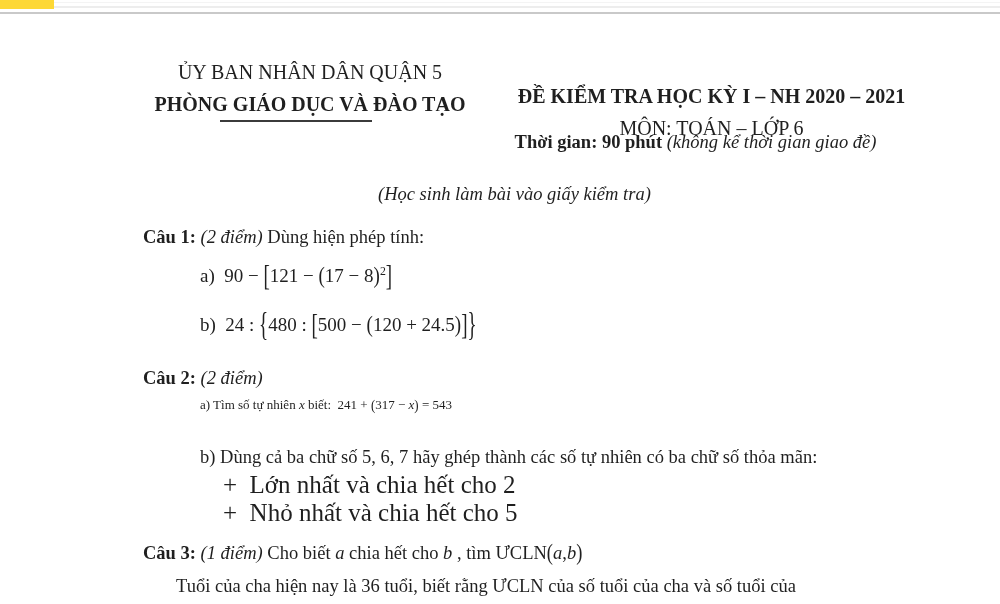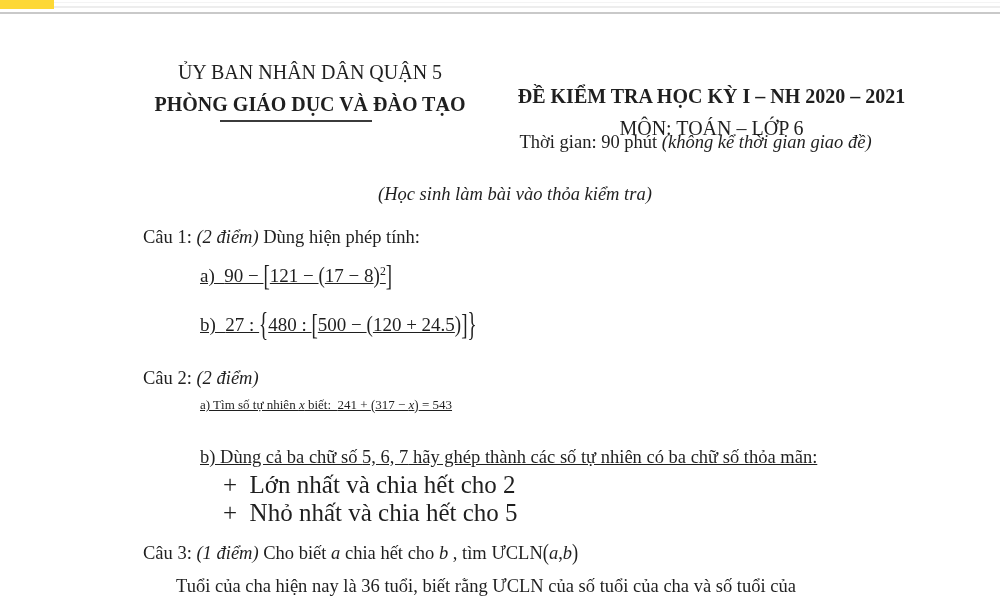--- a/index.html
+++ b/index.html
@@ -29,36 +29,36 @@
   .org-underline    { left: 220px; top: 120px; width: 152px; height: 2px; }
   .exam-block-line  { left: 504px; width: 415px; font-size: 20px; margin-top: 24px; }
   .exam-line1       { top: 61px; font-weight: bold; }
   .exam-line2       { top: 93px; font-weight: normal; }
   .time-line        { left: 488px; width: 415px; top: 131px; font-size: 18.5px; }
 
   .student-note { left: 378px; top: 184px; font-size: 18.5px; font-style: italic; }
 
   
   .q-head   { left: 143px; font-size: 18.5px; }
-  .q-part   { left: 200px; font-size: 19px; text-decoration: underline; }
+  .q-part   { left: 200px; font-size: 19px; }
   .q1-head  { top: 226px; }
   .q1a      { top: 265px; }
   .q1b      { top: 314px; }
   .q2-head  { top: 367px; }
   .q2a      { top: 397px; font-size: 13px; }
   .q2b      { top: 446px; font-size: 18.5px; }
   .bullet   { left: 223px; font-size: 25px; }
   .bullet1  { top: 470px; }
   .bullet2  { top: 498px; }
   .q3-head  { top: 542px; }
   .footer-line { left: 176px; top: 575px; font-size: 18.5px; }
 
   
   .sg-r  { }
-  .sg-b  { font-weight: normal; }
+  .sg-b  { font-weight: bold; }
   .sg-i  { font-style: italic; }
   .sg-v  { font-style: italic; }                    
   .sg-m  { }                                        
   .sg-sup{ font-size: 0.62em; vertical-align: super; }
   .sg-br1{ display: inline-block; transform: scaleY(1.2); }
   .sg-br2{ display: inline-block; transform: scaleY(1.55); }
   .sg-br3{ display: inline-block; transform: scaleY(1.8); }
 </style>
 </head>
 <body>
@@ -69,25 +69,25 @@
 <div class="abs highlight-bar" style="background: rgb(253, 216, 53);"></div>
 
 <div class="abs org-block-line org-line1 center">ỦY BAN NHÂN DÂN QUẬN 5</div>
 <div class="abs org-block-line org-line2 center">PHÒNG GIÁO DỤC VÀ ĐÀO TẠO</div>
 <div class="abs org-underline" style="background: rgb(59, 59, 59);"></div>
 
 <div class="abs exam-block-line exam-line1 center">ĐỀ KIỂM TRA HỌC KỲ I – NH 2020 – 2021</div>
 <div class="abs exam-block-line exam-line2 center">MÔN: TOÁN – LỚP 6</div>
 <div class="abs time-line rich center"><span class="sg-b">Thời gian: 90 phút</span><span class="sg-i"> (không kể thời gian giao đề)</span></div>
 
-<div class="abs student-note">(Học sinh làm bài vào thỏa kiểm tra)</div>
+<div class="abs student-note">(Học sinh làm bài vào giấy kiểm tra)</div>
 
 <div class="abs q-head q1-head rich"><span class="sg-b">Câu 1: </span><span class="sg-i">(2 điểm) </span><span class="sg-r">Dùng hiện phép tính:</span></div>
 <div class="abs q-part q1a rich"><span class="sg-r">a)  </span><span class="sg-m">90 − </span><span class="sg-br2">[</span><span class="sg-m">121 − </span><span class="sg-br1">(</span><span class="sg-m">17 − 8</span><span class="sg-br1">)</span><span class="sg-sup">2</span><span class="sg-br2">]</span></div>
-<div class="abs q-part q1b rich"><span class="sg-r">b)  </span><span class="sg-m">27 : </span><span class="sg-br3">{</span><span class="sg-m">480 : </span><span class="sg-br2">[</span><span class="sg-m">500 − </span><span class="sg-br1">(</span><span class="sg-m">120 + 24.5</span><span class="sg-br1">)</span><span class="sg-br2">]</span><span class="sg-br3">}</span></div>
+<div class="abs q-part q1b rich"><span class="sg-r">b)  </span><span class="sg-m">24 : </span><span class="sg-br3">{</span><span class="sg-m">480 : </span><span class="sg-br2">[</span><span class="sg-m">500 − </span><span class="sg-br1">(</span><span class="sg-m">120 + 24.5</span><span class="sg-br1">)</span><span class="sg-br2">]</span><span class="sg-br3">}</span></div>
 
 <div class="abs q-head q2-head rich"><span class="sg-b">Câu 2: </span><span class="sg-i">(2 điểm)</span></div>
 <div class="abs q-part q2a rich"><span class="sg-r">a) Tìm số tự nhiên </span><span class="sg-v">x</span><span class="sg-r"> biết:  </span><span class="sg-m">241 + </span><span class="sg-br1">(</span><span class="sg-m">317 − </span><span class="sg-v">x</span><span class="sg-br1">)</span><span class="sg-m"> = 543</span></div>
 <div class="abs q-part q2b rich"><span class="sg-r">b) Dùng cả ba chữ số </span><span class="sg-m">5, 6, 7</span><span class="sg-r"> hãy ghép thành các số tự nhiên có ba chữ số thỏa mãn:</span></div>
 <div class="abs bullet bullet1 rich"><span class="sg-r">+  Lớn nhất và chia hết cho 2</span></div>
 <div class="abs bullet bullet2 rich"><span class="sg-r">+  Nhỏ nhất và chia hết cho 5</span></div>
 
 <div class="abs q-head q3-head rich"><span class="sg-b">Câu 3: </span><span class="sg-i">(1 điểm) </span><span class="sg-r">Cho biết </span><span class="sg-v">a</span><span class="sg-r"> chia hết cho </span><span class="sg-v">b</span><span class="sg-r"> , tìm ƯCLN</span><span class="sg-br1">(</span><span class="sg-v">a</span><span class="sg-m">,</span><span class="sg-v">b</span><span class="sg-br1">)</span></div>
 
 <div class="abs footer-line rich"><span class="sg-r">Tuổi của cha hiện nay là </span><span class="sg-m">36</span><span class="sg-r"> tuổi, biết rằng ƯCLN của số tuổi của cha và số tuổi của</span></div>

